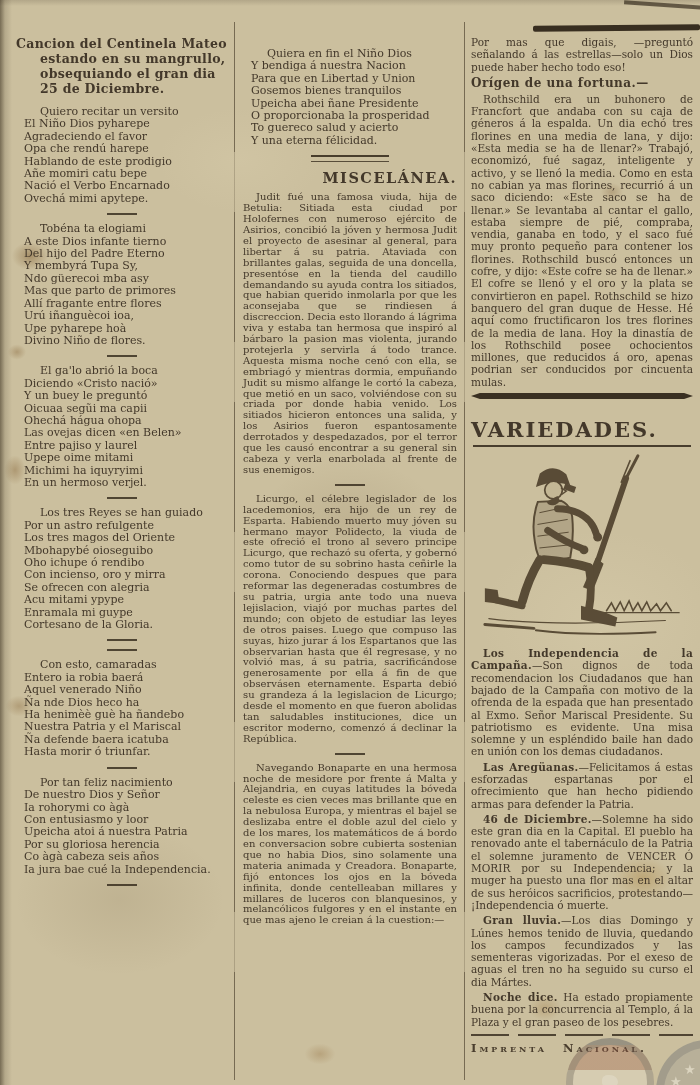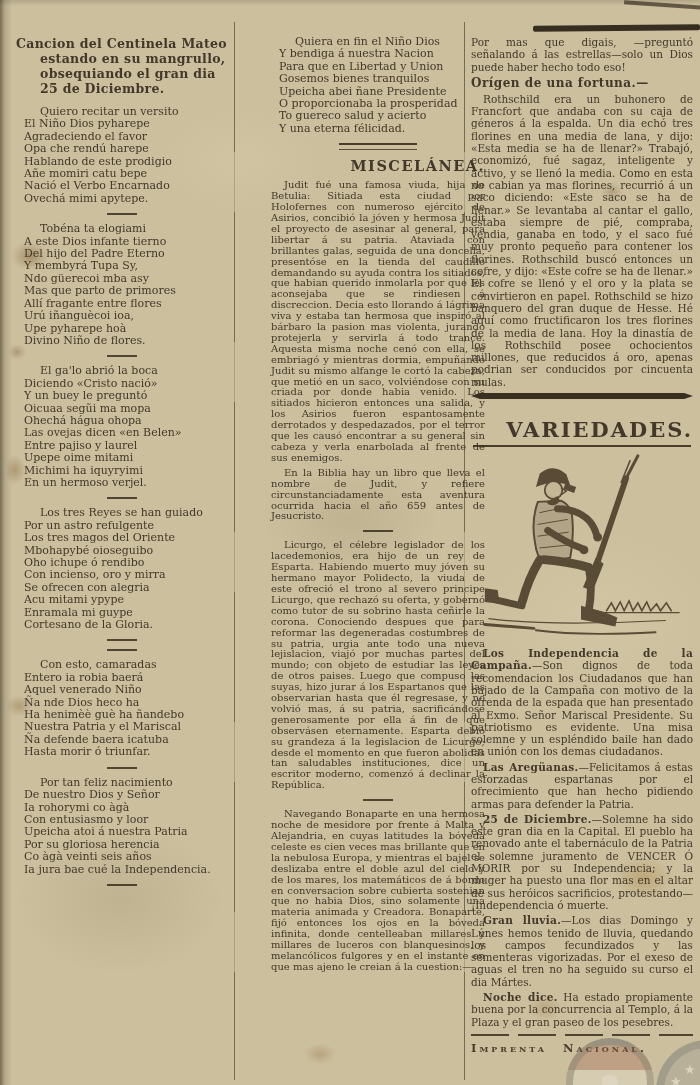--- a/index.html
+++ b/index.html
@@ -27,38 +27,38 @@
     padding-left: 46px;
   }
   .vrule{position:absolute;top:22px;height:1058px;width:1px;
     background:repeating-linear-gradient(to bottom, rgba(62,50,32,.6) 0 130px, rgba(62,50,32,.22) 130px 190px);}
   .vrule-1{left:234px;}
   .vrule-2{left:464px;}
   .top-rule1{position:absolute;left:533px;top:25px;width:167px;height:6px;background:#382e20;transform:rotate(-.6deg);border-radius:2px;}
   .top-rule2{position:absolute;left:624px;top:3px;width:78px;height:4px;background:rgba(56,46,32,.7);transform:rotate(4deg);}
   .col{position:absolute;}
   .col-left{left:16px;top:36px;width:212px;}
-  .col-mid{left:243px;top:36px;width:214px;margin-left:28px;}
+  .col-mid{left:243px;top:48px;width:214px;}
   .col-right{left:471px;top:36px;width:222px;}
 
   .song-title{margin:0 0 10px 0;font-size:12.5px;line-height:15px;font-weight:bold;
     padding-left:24px;text-indent:-24px;letter-spacing:.3px;}
   .poem-stanza{margin:0;font-size:11px;line-height:12.4px;white-space:pre-line;
     text-indent:16px;padding-left:8px;}
   .sdiv{width:30px;height:2px;background:rgba(58,47,32,.85);margin:8px auto;}
   .ddiv{width:78px;height:4px;border-top:2px solid rgba(58,47,32,.9);border-bottom:1px solid rgba(58,47,32,.8);margin:8px auto 7px;}
 
   .misc-head{margin:2px 0 6px;font-size:14.5px;font-weight:bold;text-align:right;letter-spacing:1.5px;}
   .prose{margin:0 0 4px;font-size:10px;line-height:10.9px;text-align:justify;text-indent:13px;}
   .prose2{margin:0 0 3px;font-size:10.5px;line-height:12.3px;text-align:justify;text-indent:12px;}
   .no-indent{text-indent:0;}
   .fortune-head{margin:2px 0 3px;font-size:12px;font-weight:bold;text-align:left;letter-spacing:.5px;}
   .taper-rule{height:6px;margin:5px 0 4px;background:#3a3022;
     clip-path:polygon(0 50%,4% 0,96% 0,100% 50%,96% 100%,4% 100%);}
-  .var-head{margin:18px 0 0;font-size:21px;font-weight:bold;text-align:right;letter-spacing:2px;}
+  .var-head{margin:18px 0 0;font-size:21px;font-weight:bold;text-align:left;letter-spacing:2px;}
   .var-underline{height:2px;background:rgba(58,47,32,.9);margin:3px 2px 4px;}
   .illus{margin:0 auto 4px;width:206px;}
   .news b{font-weight:bold;letter-spacing:.3px;}
   .dash-rule{height:2px;margin:6px 0 5px;
     background:repeating-linear-gradient(to right, rgba(58,47,32,.85) 0 38px, rgba(58,47,32,0) 38px 47px);}
   .imprint{text-align:left;font-variant:small-caps;font-weight:bold;font-size:11.5px;
     letter-spacing:3px;word-spacing:9px;color:#4a3e2e;}
 
   .seal{position:absolute;border-radius:50%;opacity:.55;}
   .seal1{left:566px;top:1038px;width:74px;height:74px;border:7px solid rgba(92,86,78,.55);
@@ -96,21 +96,21 @@
 Ndo güerecoi mba asy
 Mas que parto de primores
 Allí fragante entre flores
 Urú iñanguècoi ioa,
 Upe pyharepe hoà
 Divino Niño de flores.</div>
     <div class="sdiv"></div>
     <div class="poem-stanza">El ga'lo abrió la boca
 Diciendo «Cristo nació»
 Y un buey le preguntó
-Oicuaa segũi ma mopa
+Oicuaa segũi ma capii
 Ohechá hágua ohopa
 Las ovejas dicen «en Belen»
 Entre pajiso y laurel
 Upepe oime mitami
 Michimi ha iquyryimi
 En un hermoso verjel.</div>
     <div class="sdiv"></div>
     <div class="poem-stanza">Los tres Reyes se han guiado
 Por un astro refulgente
 Los tres magos del Oriente
@@ -131,38 +131,37 @@
 Nuestra Patria y el Mariscal
 Ña defende baera icatuba
 Hasta morir ó triunfar.</div>
     <div class="sdiv"></div>
     <div class="poem-stanza">Por tan feliz nacimiento
 De nuestro Dios y Señor
 Ia rohorymi co àgà
 Con entusiasmo y loor
 Upeicha atoi á nuestra Patria
 Por su gloriosa herencia
-Co àgà veinti seis años
+Co àgà cabeza seis años
 Ia jura bae cué la Independencia.</div>
     <div class="sdiv"></div>
   </section>
 
   <section class="col col-mid">
     <div class="poem-stanza">Quiera en fin el Niño Dios
 Y bendiga á nuestra Nacion
 Para que en Libertad y Union
 Gosemos bienes tranquilos
 Upeicha abei ñane Presidente
 O proporcionaba la prosperidad
 To guereco salud y acierto
 Y una eterna félicidad.</div>
     <div class="ddiv"></div>
     <h3 class="misc-head">MISCELÁNEA.</h3>
     <p class="prose">Judit fué una famosa viuda, hija de Betulia: Sitiada esta ciudad por Holofernes con numeroso ejército de Asirios, concibió la jóven y hermosa Judit el proyecto de asesinar al general, para libertar á su patria. Ataviada con brillantes galas, seguida de una doncella, presentóse en la tienda del caudillo demandando su ayuda contra los sitiados, que habian querido inmolarla por que les aconsejaba que se rindiesen á discreccion. Decia esto llorando á lágrima viva y estaba tan hermosa que inspiró al bárbaro la pasion mas violenta, jurando protejerla y servirla á todo trance. Aquesta misma noche cenó con ella, se embriagó y mientras dormia, empuñando Judit su mismo alfange le cortó la cabeza, que metió en un saco, volviéndose con su criada por donde habia venido. Los sitiados hicieron entonces una salida, y los Asirios fueron espantosamente derrotados y despedazados, por el terror que les causó encontrar a su general sin cabeza y verla enarbolada al frente de sus enemigos.</p>
-    <p class="prose">En la Biblia hay un libro que lleva el nombre de Judit, y refiere circunstanciadamente esta aventura ocurrida hacia el año 659 antes de Jesucristo.</p>
     <div class="sdiv"></div>
     <p class="prose">Licurgo, el célebre legislador de los lacedemonios, era hijo de un rey de Esparta. Habiendo muerto muy jóven su hermano mayor Polidecto, la viuda de este ofreció el trono al severo principe Licurgo, que rechazó su oferta, y gobernó como tutor de su sobrino hasta ceñirle la corona. Conociendo despues que para reformar las degeneradas costumbres de su patria, urgia ante todo una nueva lejislacion, viajó por muchas partes del mundo; con objeto de estudiar las leyes de otros paises. Luego que compuso las suyas, hizo jurar á los Espartanos que las observarian hasta que él regresase, y no volvió mas, á su patria, sacrificándose generosamente por ella á fin de que observásen eternamente. Esparta debió su grandeza á la legislacion de Licurgo; desde el momento en que fueron abolidas tan saludables instituciones, dice un escritor moderno, comenzó á declinar la República.</p>
     <div class="sdiv"></div>
     <p class="prose">Navegando Bonaparte en una hermosa noche de mesidore por frente á Malta y Alejandria, en cuyas latitudes la bóveda celeste es cien veces mas brillante que en la nebulosa Europa, y mientras el bajel se deslizaba entre el doble azul del cielo y de los mares, los matemáticos de á bordo en conversacion sobre cubierta sostenian que no habia Dios, sino solamente una materia animada y Creadora. Bonaparte, fijó entonces los ojos en la bóveda infinita, donde centelleaban millares y millares de luceros con blanquesinos, y melancólicos fulgores y en el instante en que mas ajeno le creian á la cuestion:—</p>
   </section>
 
   <section class="col col-right">
     <p class="prose2 no-indent">Por mas que digais, —preguntó señalando á las estrellas—solo un Dios puede haber hecho todo eso!</p>
     <h4 class="fortune-head">Orígen de una fortuna.—</h4>
     <p class="prose2">Rothschild era un buhonero de Francfort que andaba con su caja de géneros á la espalda. Un dia echó tres florines en una media de lana, y dijo: «Esta media se ha de llenar?» Trabajó, economizó, fué sagaz, inteligente y activo, y se llenó la media. Como en esta no cabian ya mas florines, recurrió á un saco diciendo: «Este saco se ha de llenar.» Se levantaba al cantar el gallo, estaba siempre de pié, compraba, vendia, ganaba en todo, y el saco fué muy pronto pequeño para contener los florines. Rothschild buscó entonces un cofre, y dijo: «Este cofre se ha de llenar.» El cofre se llenó y el oro y la plata se convirtieron en papel. Rothschild se hizo banquero del gran duque de Hesse. Hé aquí como fructificaron los tres florines de la media de lana. Hoy la dinastía de los Rothschild posee ochocientos millones, que reducidos á oro, apenas podrian ser conducidos por cincuenta mulas.</p>
@@ -207,21 +206,21 @@
           <path d="M10 170 q60 8 180 2" stroke-width="1.2"></path>
 
           <path d="M130 162 l5 -8 l4 8 l5 -9 l4 9 l5 -10 l4 10 l5 -8 l4 8 l5 -9 l4 9 l6 -7 l4 7 l6 -8 l5 8" stroke-width="1.6"></path>
           <path d="M128 164 h76" stroke-width="1.4"></path>
         </g>
       </svg>
     </figure>
 
     <p class="prose2 news"><b>Los Independencia de la Campaña.</b><span>—Son dignos de toda recomendacion los Ciudadanos que han bajado de la Campaña con motivo de la ofrenda de la espada que han presentado al Exmo. Señor Mariscal Presidente. Su patriotismo es evidente. Una misa solemne y un espléndido baile han dado en unión con los demas ciudadanos.</span></p>
     <p class="prose2 news"><b>Las Aregüanas.</b><span>—Felicitamos á estas esforzadas espartanas por el ofrecimiento que han hecho pidiendo armas para defender la Patria.</span></p>
-    <p class="prose2 news"><b>25 de Diciembre.</b><span>—Solemne ha sido este gran dia en la Capital. El pueblo ha renovado ante el tabernáculo de la Patria el solemne juramento de VENCER Ó MORIR por su Independencia; y la muger ha puesto una flor mas en el altar de sus heróicos sacrificios, protestando—¡Independencia ó muerte.</span></p>
+    <p class="prose2 news"><b>46 de Diciembre.</b><span>—Solemne ha sido este gran dia en la Capital. El pueblo ha renovado ante el tabernáculo de la Patria el solemne juramento de VENCER Ó MORIR por su Independencia; y la muger ha puesto una flor mas en el altar de sus heróicos sacrificios, protestando—¡Independencia ó muerte.</span></p>
     <p class="prose2 news"><b>Gran lluvia.</b><span>—Los dias Domingo y Lúnes hemos tenido de lluvia, quedando los campos fecundizados y las sementeras vigorizadas. Por el exeso de aguas el tren no ha seguido su curso el dia Mártes.</span></p>
     <p class="prose2 news"><b>Noche dice.</b><span>  Ha estado propiamente buena por la concurrencia al Templo, á la Plaza y el gran paseo de los pesebres.</span></p>
 
     <div class="dash-rule"></div>
     <div class="imprint">Imprenta Nacional.</div>
   </section>
 
   <div class="seal seal1">
     <div class="seal1-inner"></div>
   </div>

